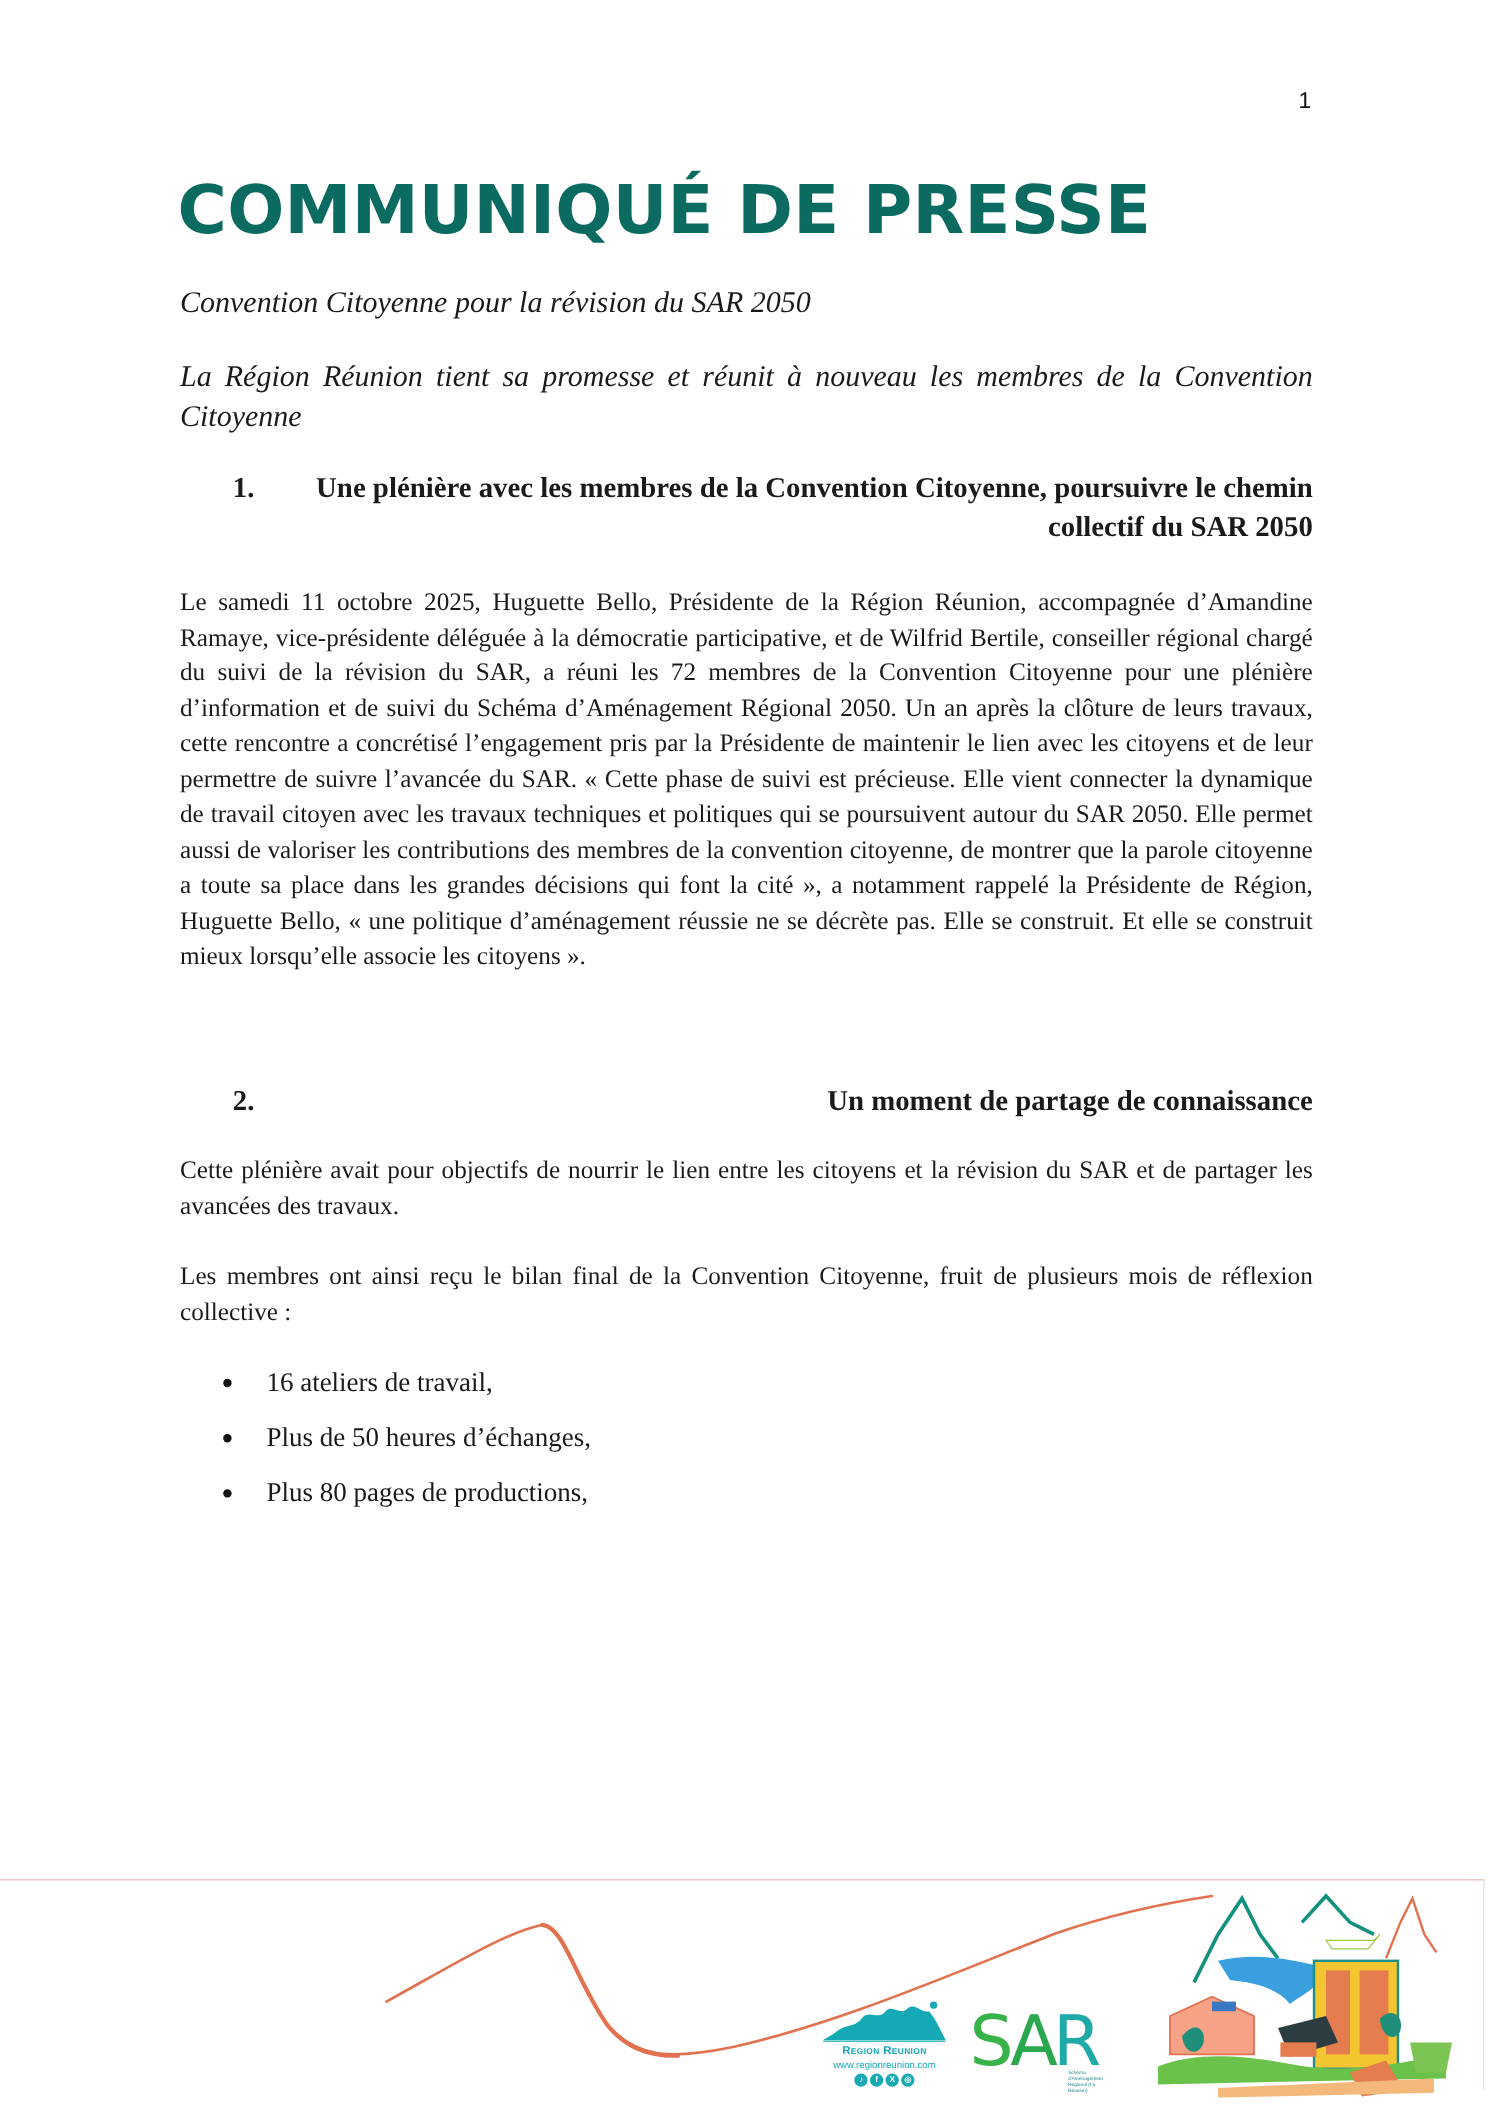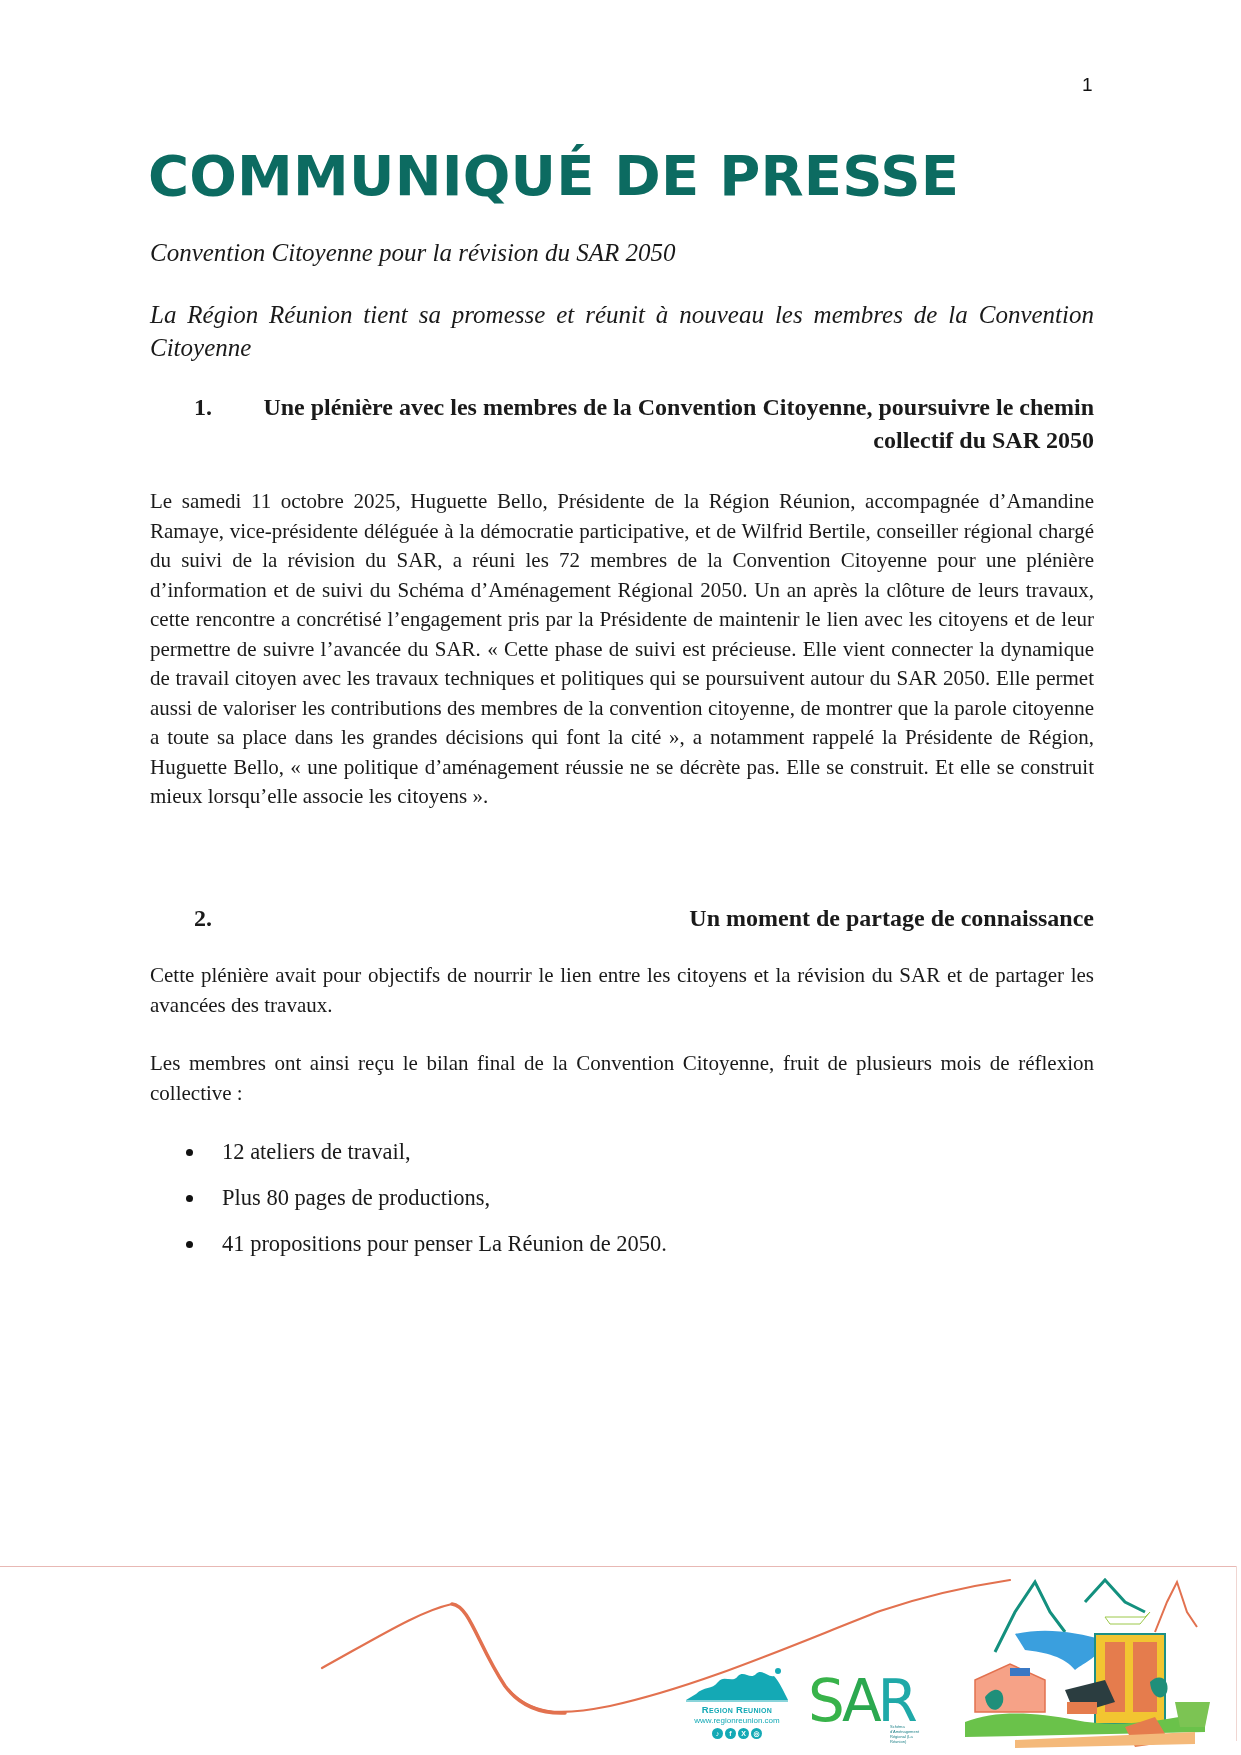--- a/index.html
+++ b/index.html
@@ -259,29 +259,29 @@
   <span class="num">2.</span>
   <span class="text">Un moment de partage de connaissance</span>
 </div>
 
 <p class="para p2">Cette plénière avait pour objectifs de nourrir le lien entre les citoyens et la révision du SAR et de partager les avancées des travaux.</p>
 <p class="para p3">Les membres ont ainsi reçu le bilan final de la Convention Citoyenne, fruit de plusieurs mois de réflexion collective :</p>
 
 <ul class="bullet-list">
   <li>
       <span class="dot"></span>
-      <span>12 ateliers de travail,</span>
+      <span>16 ateliers de travail,</span>
+    </li>
+  <li>
+      <span class="dot"></span>
+      <span>Plus de 50 heures d’échanges,</span>
     </li>
   <li>
       <span class="dot"></span>
       <span>Plus 80 pages de productions,</span>
-    </li>
-  <li>
-      <span class="dot"></span>
-      <span>41 propositions pour penser La Réunion de 2050.</span>
     </li>
 </ul>
 
 <div class="footer">
   <div class="footer-rule"></div>
   <div class="footer-right-rule"></div>
 
   <svg class="footer-swoosh" viewBox="0 0 1241 189">
     <path d="M322 102 C 380 70, 420 45, 452 38 C 470 40, 478 80, 505 120 C 530 150, 560 150, 610 140 C 700 120, 790 80, 880 45 C 930 28, 970 20, 1010 14" fill="none" stroke="#e2714f" stroke-width="2.2" stroke-linecap="round"></path>
     <path d="M452 38 C 470 40, 478 80, 505 120 C 520 140, 540 148, 565 147" fill="none" stroke="#e2714f" stroke-width="3.5" stroke-linecap="round"></path>

